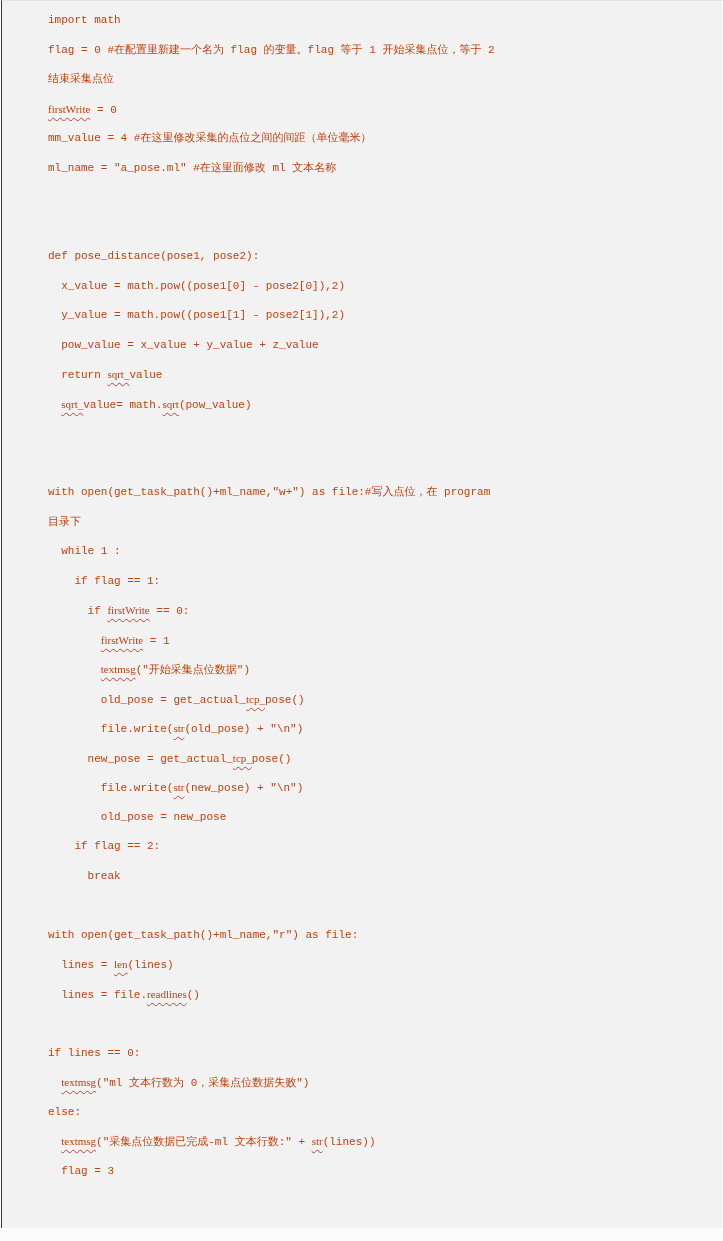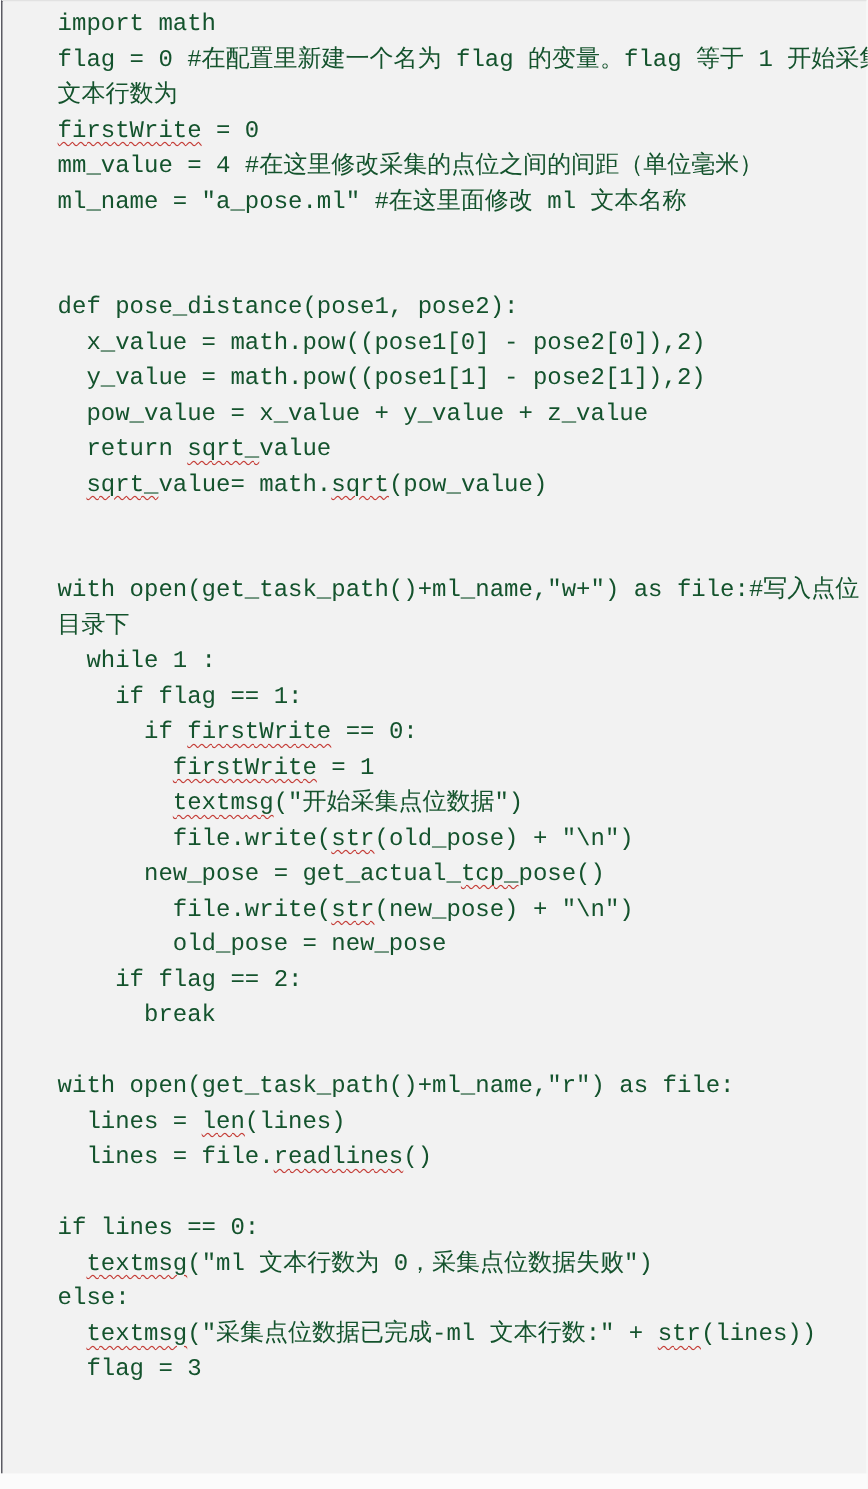--- a/index.html
+++ b/index.html
@@ -18,72 +18,74 @@
     position: absolute;
     left: 1px;
     top: 0;
     width: 721px;
     height: 1228px;
     box-sizing: border-box;
     background: #f2f2f2;
     border-left: 1px solid #35353f;
     border-top: 1px solid #e2e2e2;
     padding: 5px 0 0 46px;
-    font-size: 20px;
+    font-size: 11px;
     line-height: 29.5px;
-    color: #14532d;
+    color: #c2410c;
     overflow: visible;
   }
   .line {
     height: 29.5px;
     white-space: pre;
   }
   .sq {
     text-decoration-line: underline;
     text-decoration-style: wavy;
     text-decoration-color: #c5403a;
     text-decoration-thickness: 1px;
     text-underline-offset: 4px;
+    font-family: Liberation Serif, serif;
   }
   .bottom-strip {
     position: absolute;
     left: 0;
     top: 1228px;
     width: 723px;
     height: 13px;
     background: #fbfbfb;
   }
 </style>
 </head>
 <body>
 
 <div class="editor">
     <div class="line"><span>import math</span></div>
     <div class="line"><span>flag = 0 #在配置里新建一个名为 flag 的变量。flag 等于 1 开始采集点位，等于 2</span></div>
-    <div class="line"><span>文本行数为</span></div>
+    <div class="line"><span>结束采集点位</span></div>
     <div class="line"><span class="sq">firstWrite</span><span> = 0</span></div>
     <div class="line"><span>mm_value = 4 #在这里修改采集的点位之间的间距（单位毫米）</span></div>
     <div class="line"><span>ml_name = "a_pose.ml" #在这里面修改 ml 文本名称</span></div>
     <div class="line"></div>
     <div class="line"></div>
     <div class="line"><span>def pose_distance(pose1, pose2):</span></div>
     <div class="line"><span>  x_value = math.pow((pose1[0] - pose2[0]),2)</span></div>
     <div class="line"><span>  y_value = math.pow((pose1[1] - pose2[1]),2)</span></div>
     <div class="line"><span>  pow_value = x_value + y_value + z_value</span></div>
     <div class="line"><span>  return </span><span class="sq">sqrt_</span><span>value</span></div>
     <div class="line"><span>  </span><span class="sq">sqrt_</span><span>value= math.</span><span class="sq">sqrt</span><span>(pow_value)</span></div>
     <div class="line"></div>
     <div class="line"></div>
     <div class="line"><span>with open(get_task_path()+ml_name,"w+") as file:#写入点位，在 program</span></div>
     <div class="line"><span>目录下</span></div>
     <div class="line"><span>  while 1 :</span></div>
     <div class="line"><span>    if flag == 1:</span></div>
     <div class="line"><span>      if </span><span class="sq">firstWrite</span><span> == 0:</span></div>
     <div class="line"><span>        </span><span class="sq">firstWrite</span><span> = 1</span></div>
     <div class="line"><span>        </span><span class="sq">textmsg</span><span>("开始采集点位数据")</span></div>
+    <div class="line"><span>        old_pose = get_actual_</span><span class="sq">tcp_</span><span>pose()</span></div>
     <div class="line"><span>        file.write(</span><span class="sq">str</span><span>(old_pose) + "\n")</span></div>
     <div class="line"><span>      new_pose = get_actual_</span><span class="sq">tcp_</span><span>pose()</span></div>
     <div class="line"><span>        file.write(</span><span class="sq">str</span><span>(new_pose) + "\n")</span></div>
     <div class="line"><span>        old_pose = new_pose</span></div>
     <div class="line"><span>    if flag == 2:</span></div>
     <div class="line"><span>      break</span></div>
     <div class="line"></div>
     <div class="line"><span>with open(get_task_path()+ml_name,"r") as file:</span></div>
     <div class="line"><span>  lines = </span><span class="sq">len</span><span>(lines)</span></div>
     <div class="line"><span>  lines = file.</span><span class="sq">readlines</span><span>()</span></div>

